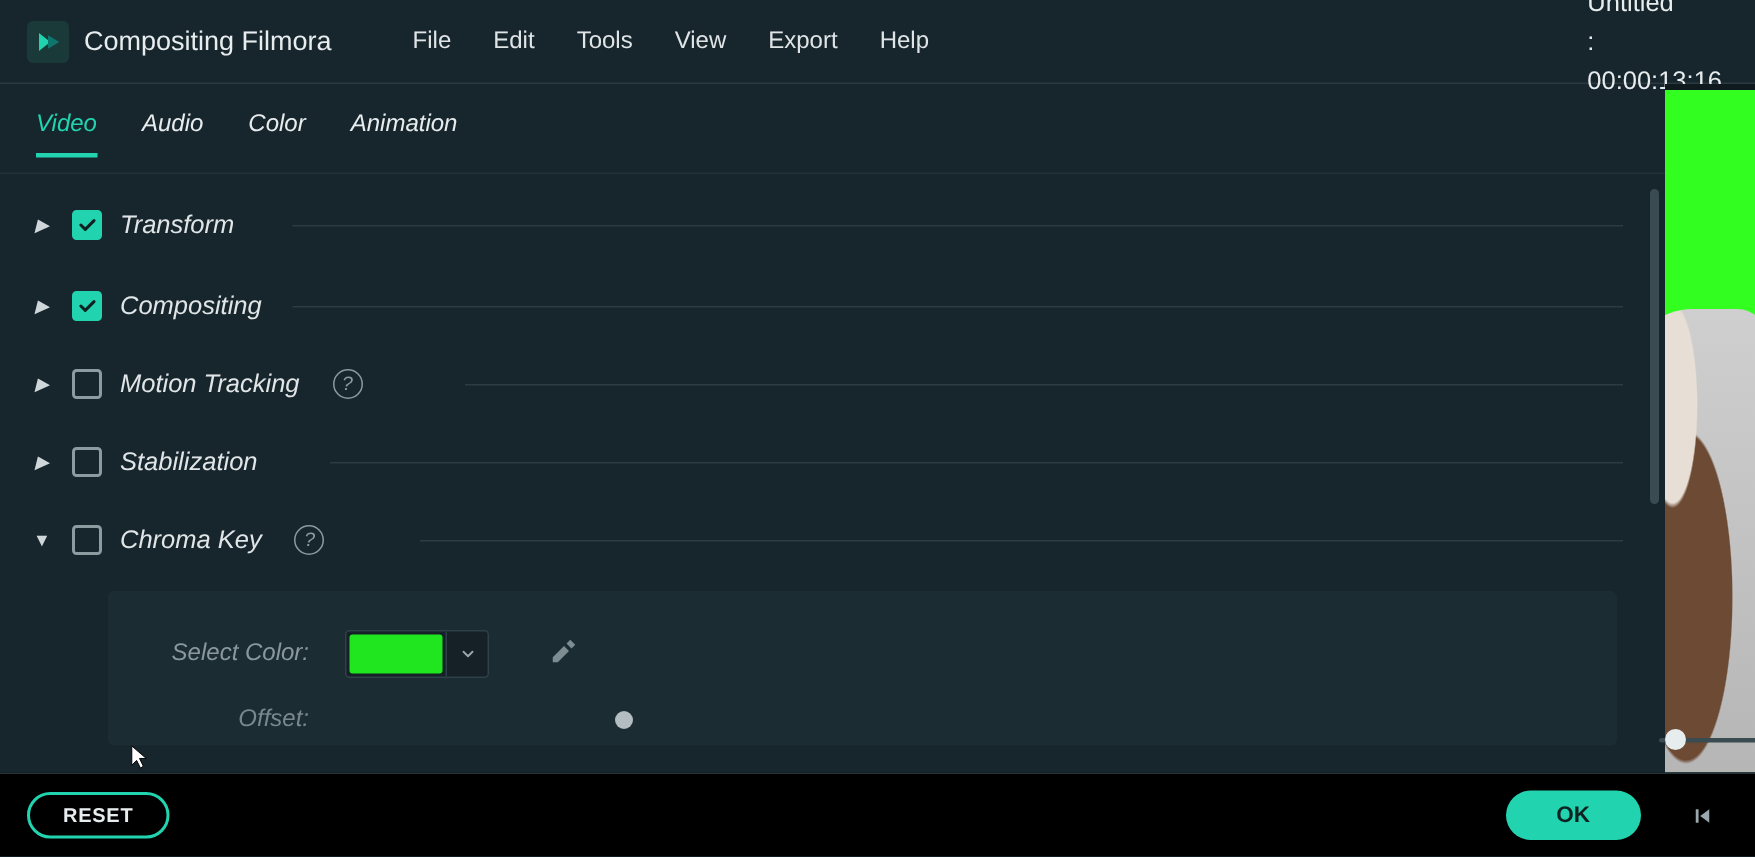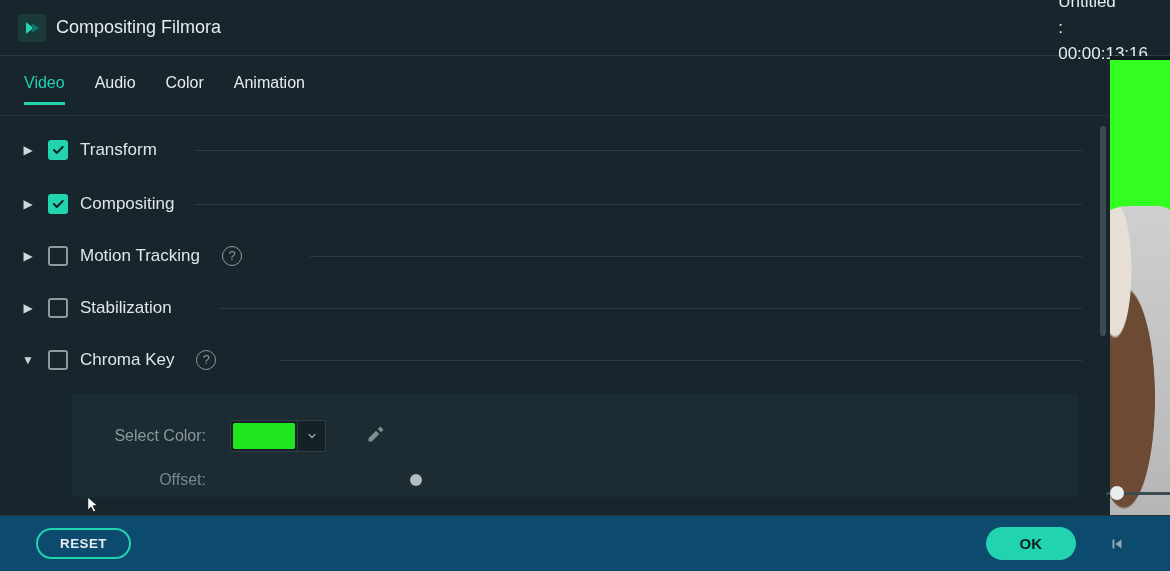--- a/index.html
+++ b/index.html
@@ -24,21 +24,21 @@
     margin-right: 10px;
   }
   .app-logo svg { display:block; }
   .app-name { font-size: 18px; font-weight: 400; color: #e7ecee; margin-right: 28px; }
   .menu-items { display: flex; gap: 28px; margin-left: 26px; }
   .menu-items span { color: #dfe4e6; cursor: pointer; }
   .spacer { flex: 1; }
   .title-time { display:flex; gap:6px; color:#e7ecee; font-size:17px; padding-right:4px;flex-direction:column; }
 
   
-  .workspace { display:flex; height: calc(100% - 56px - 56px); }
+  .workspace { display:flex; height: calc(100% - 56px - 56px); font-style: italic; }
   .left-panel { flex:1; position:relative; display:flex; flex-direction:column; min-width:0; }
   .right-panel { width: 60px; background:#0f1a1f; position:relative; }
 
   
   .tabs { display:flex; gap:30px; padding: 18px 24px 10px 24px; border-bottom:1px solid #233238; }
   .tab { color:#e7ecee; cursor:pointer; padding-bottom:10px; }
   .tab.active { color:#22d3b0; border-bottom:3px solid #22d3b0; }
 
   
   .panel-scroll {
@@ -97,22 +97,22 @@
     width:28px; height:30px; display:flex; align-items:center; justify-content:center;
     color:#9aa7ac; cursor:pointer; border-left:1px solid #2e4048;
   }
   .eyedropper { color:#7e8d92; cursor:pointer; margin-left:16px; }
   .ck-row2 { display:flex; align-items:center; gap:24px; margin-top:19px; opacity:.85; }
   .slider-dot { width:12px;height:12px;background:#cfd7da;border-radius:50%; margin-left:180px; }
 
   
   .bottombar {
     position:absolute; left:0; right:0; bottom:0; height:56px;
-    display:flex; align-items:center; padding:0 36px; gap:12px;
-    background:#0c4a6e; border-top:1px solid #233238;
+    display:flex; align-items:center; padding:0 18px; gap:12px;
+    background:#000000; border-top:1px solid #233238;
   }
   .btn-reset {
     padding:6px 22px; border:2px solid #22d3b0; border-radius:22px;
     color:#e7ecee; font-weight:700; letter-spacing:.5px; cursor:pointer;
     background:transparent;
   }
   .btn-ok {
     padding:8px 34px; border:none; border-radius:22px;
     background:#22d3b0; color:#0c2322; font-weight:700; cursor:pointer;
     font-size:15px;
@@ -151,20 +151,28 @@
 <body>
 
 <div class="menubar">
   <div class="app-logo">
     <svg width="18" height="18" viewBox="0 0 24 24">
       <path d="M4 4 L14 12 L4 20 Z" fill="#22d3b0"></path>
       <path d="M12 6 L22 12 L12 18 Z" fill="#0f766e"></path>
     </svg>
   </div>
   <div class="app-name">Compositing Filmora</div>
+  <div class="menu-items">
+    <span>File</span>
+    <span>Edit</span>
+    <span>Tools</span>
+    <span>View</span>
+    <span>Export</span>
+    <span>Help</span>
+  </div>
   <div class="spacer"></div>
   <div class="title-time">
     <span>Untitled</span>
     <span>:</span>
     <span>00:00:13:16</span>
   </div>
 </div>
 
 <div class="workspace">
   <div class="left-panel">

